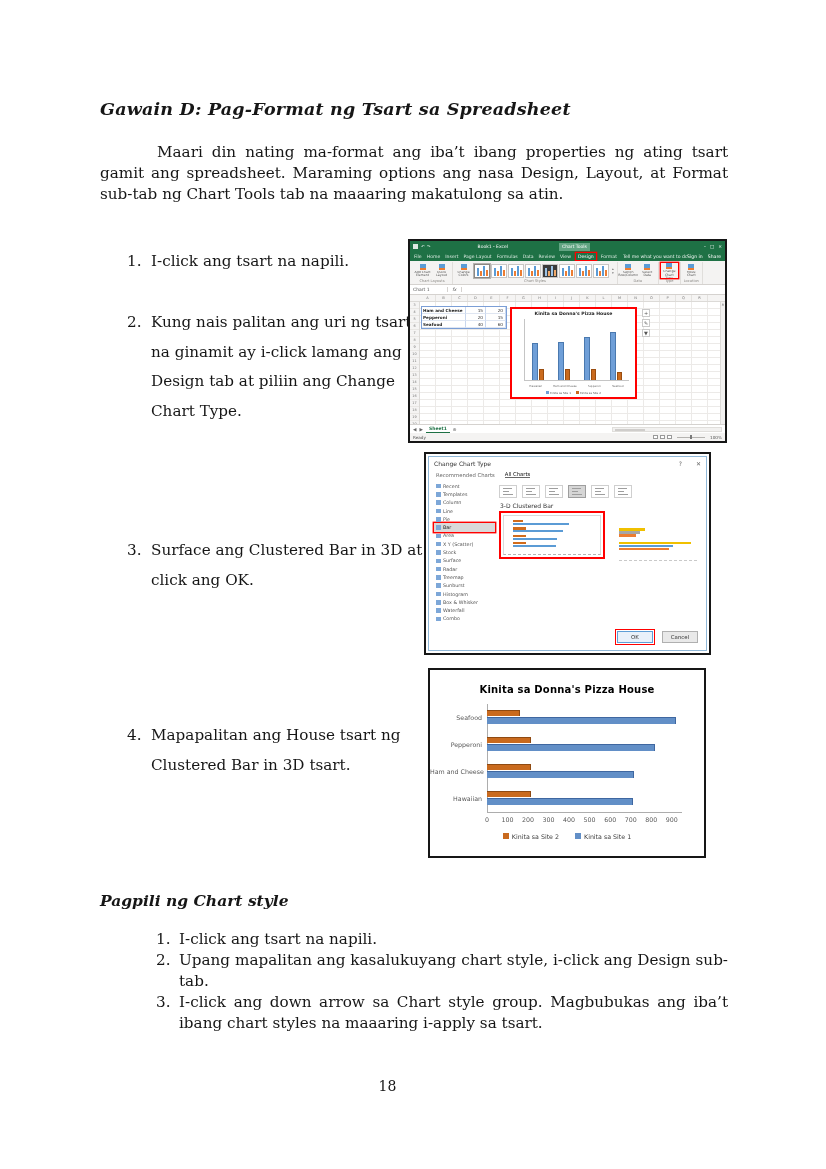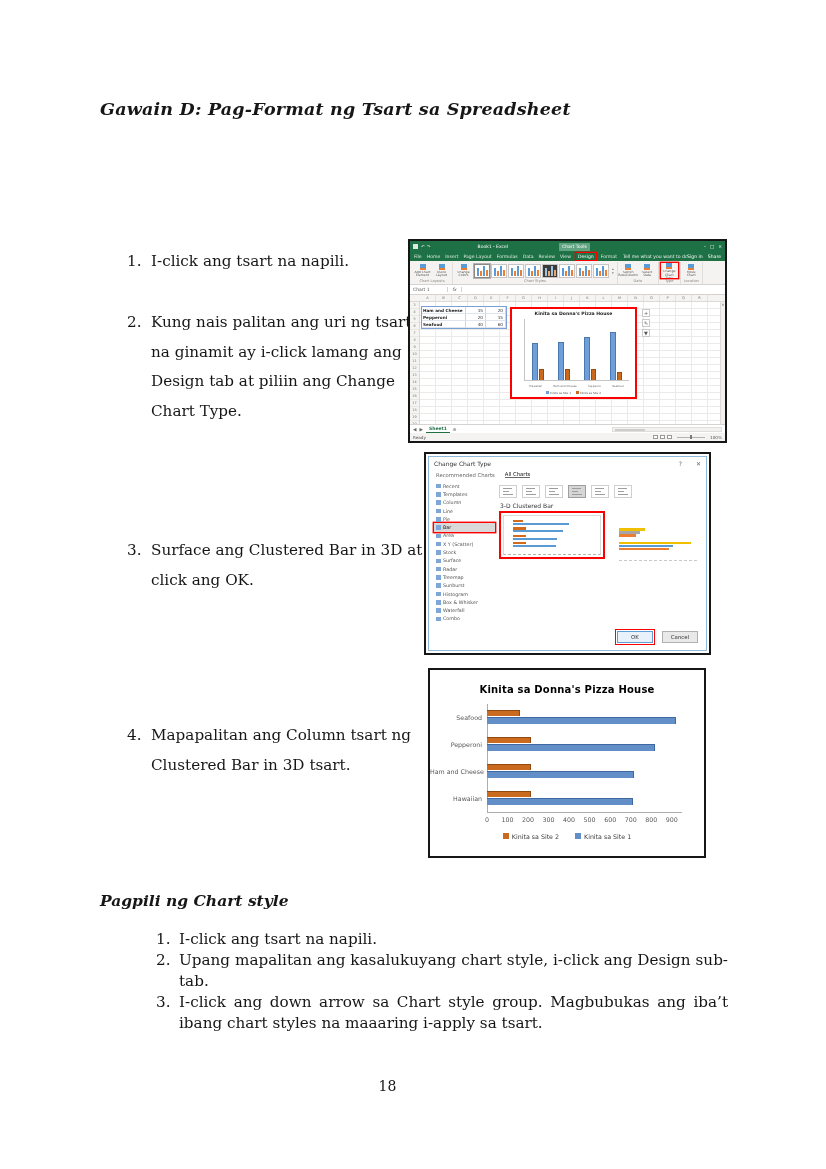--- a/index.html
+++ b/index.html
@@ -153,36 +153,37 @@
 .bc-tick{position:absolute;transform:translateX(-50%)}
 .bc-legend{position:absolute;left:0;top:163px;width:100%;display:flex;justify-content:center;gap:16px;font-size:6.3px;color:#404040;align-items:center}
 .sw2{display:inline-block;width:6px;height:6px;margin-right:3px}
 </style>
 </head>
 <body>
 
 <div class="page">
 
   <div class="abs doc-title">Gawain D: Pag-Format ng Tsart sa Spreadsheet</div>
+  <p class="abs intro">Maari din nating ma-format ang iba’t ibang properties ng ating tsart gamit ang spreadsheet. Maraming options ang nasa Design, Layout, at Format sub-tab ng Chart Tools tab na maaaring makatulong sa atin.</p>
 
   <div class="abs step step1">
     <span class="no">1.</span>
     <span class="tx">I-click ang tsart na napili.</span>
   </div>
   <div class="abs step step2">
     <span class="no">2.</span>
     <span class="tx">Kung nais palitan ang uri ng tsart na ginamit ay i-click lamang ang Design tab at piliin ang Change Chart Type.</span>
   </div>
   <div class="abs step step3">
     <span class="no">3.</span>
     <span class="tx">Surface ang Clustered Bar in 3D at i-click ang OK.</span>
   </div>
   <div class="abs step step4">
     <span class="no">4.</span>
-    <span class="tx">Mapapalitan ang Column tsart ng Clustered Bar in 3D tsart.</span>
+    <span class="tx">Mapapalitan ang House tsart ng Clustered Bar in 3D tsart.</span>
   </div>
 
   <div class="abs shot shot1">
     <div class="xl-titlebar">
       <span class="xl-appicon"></span>
       <span class="xl-qat">
         <span>↶</span>
         <span>↷</span>
       </span>
       <span class="xl-title">Book1 - Excel</span>

